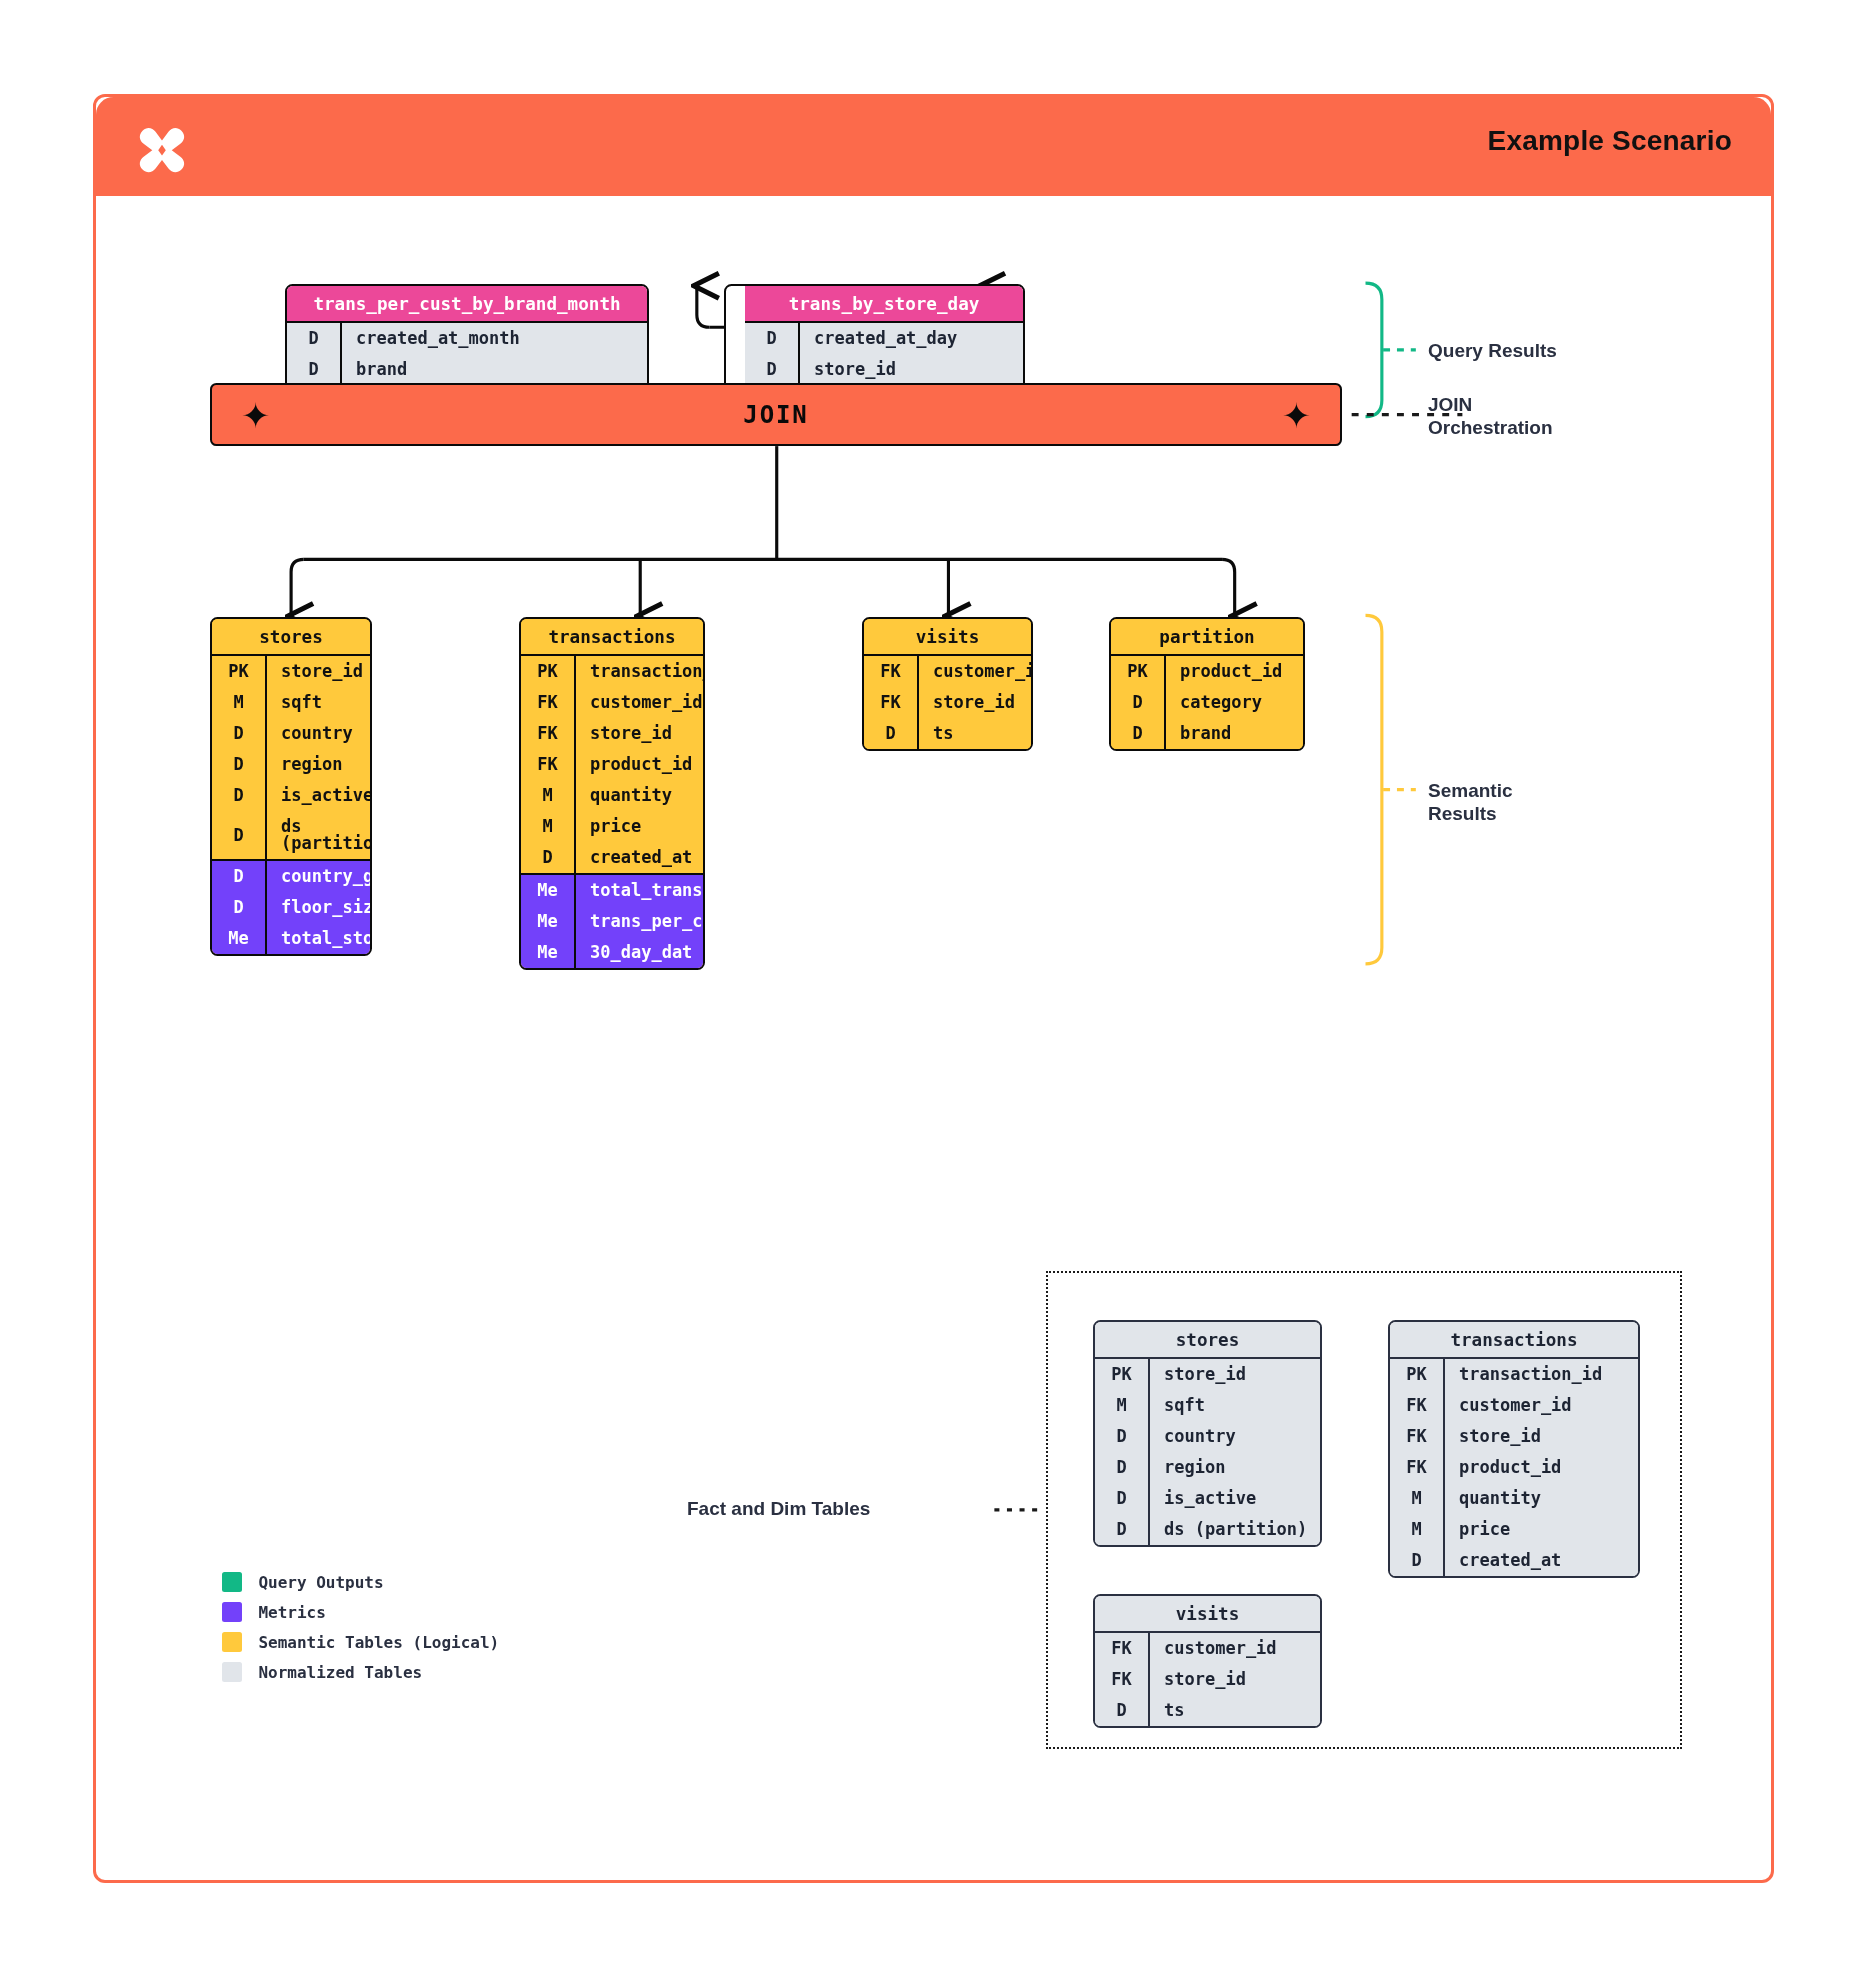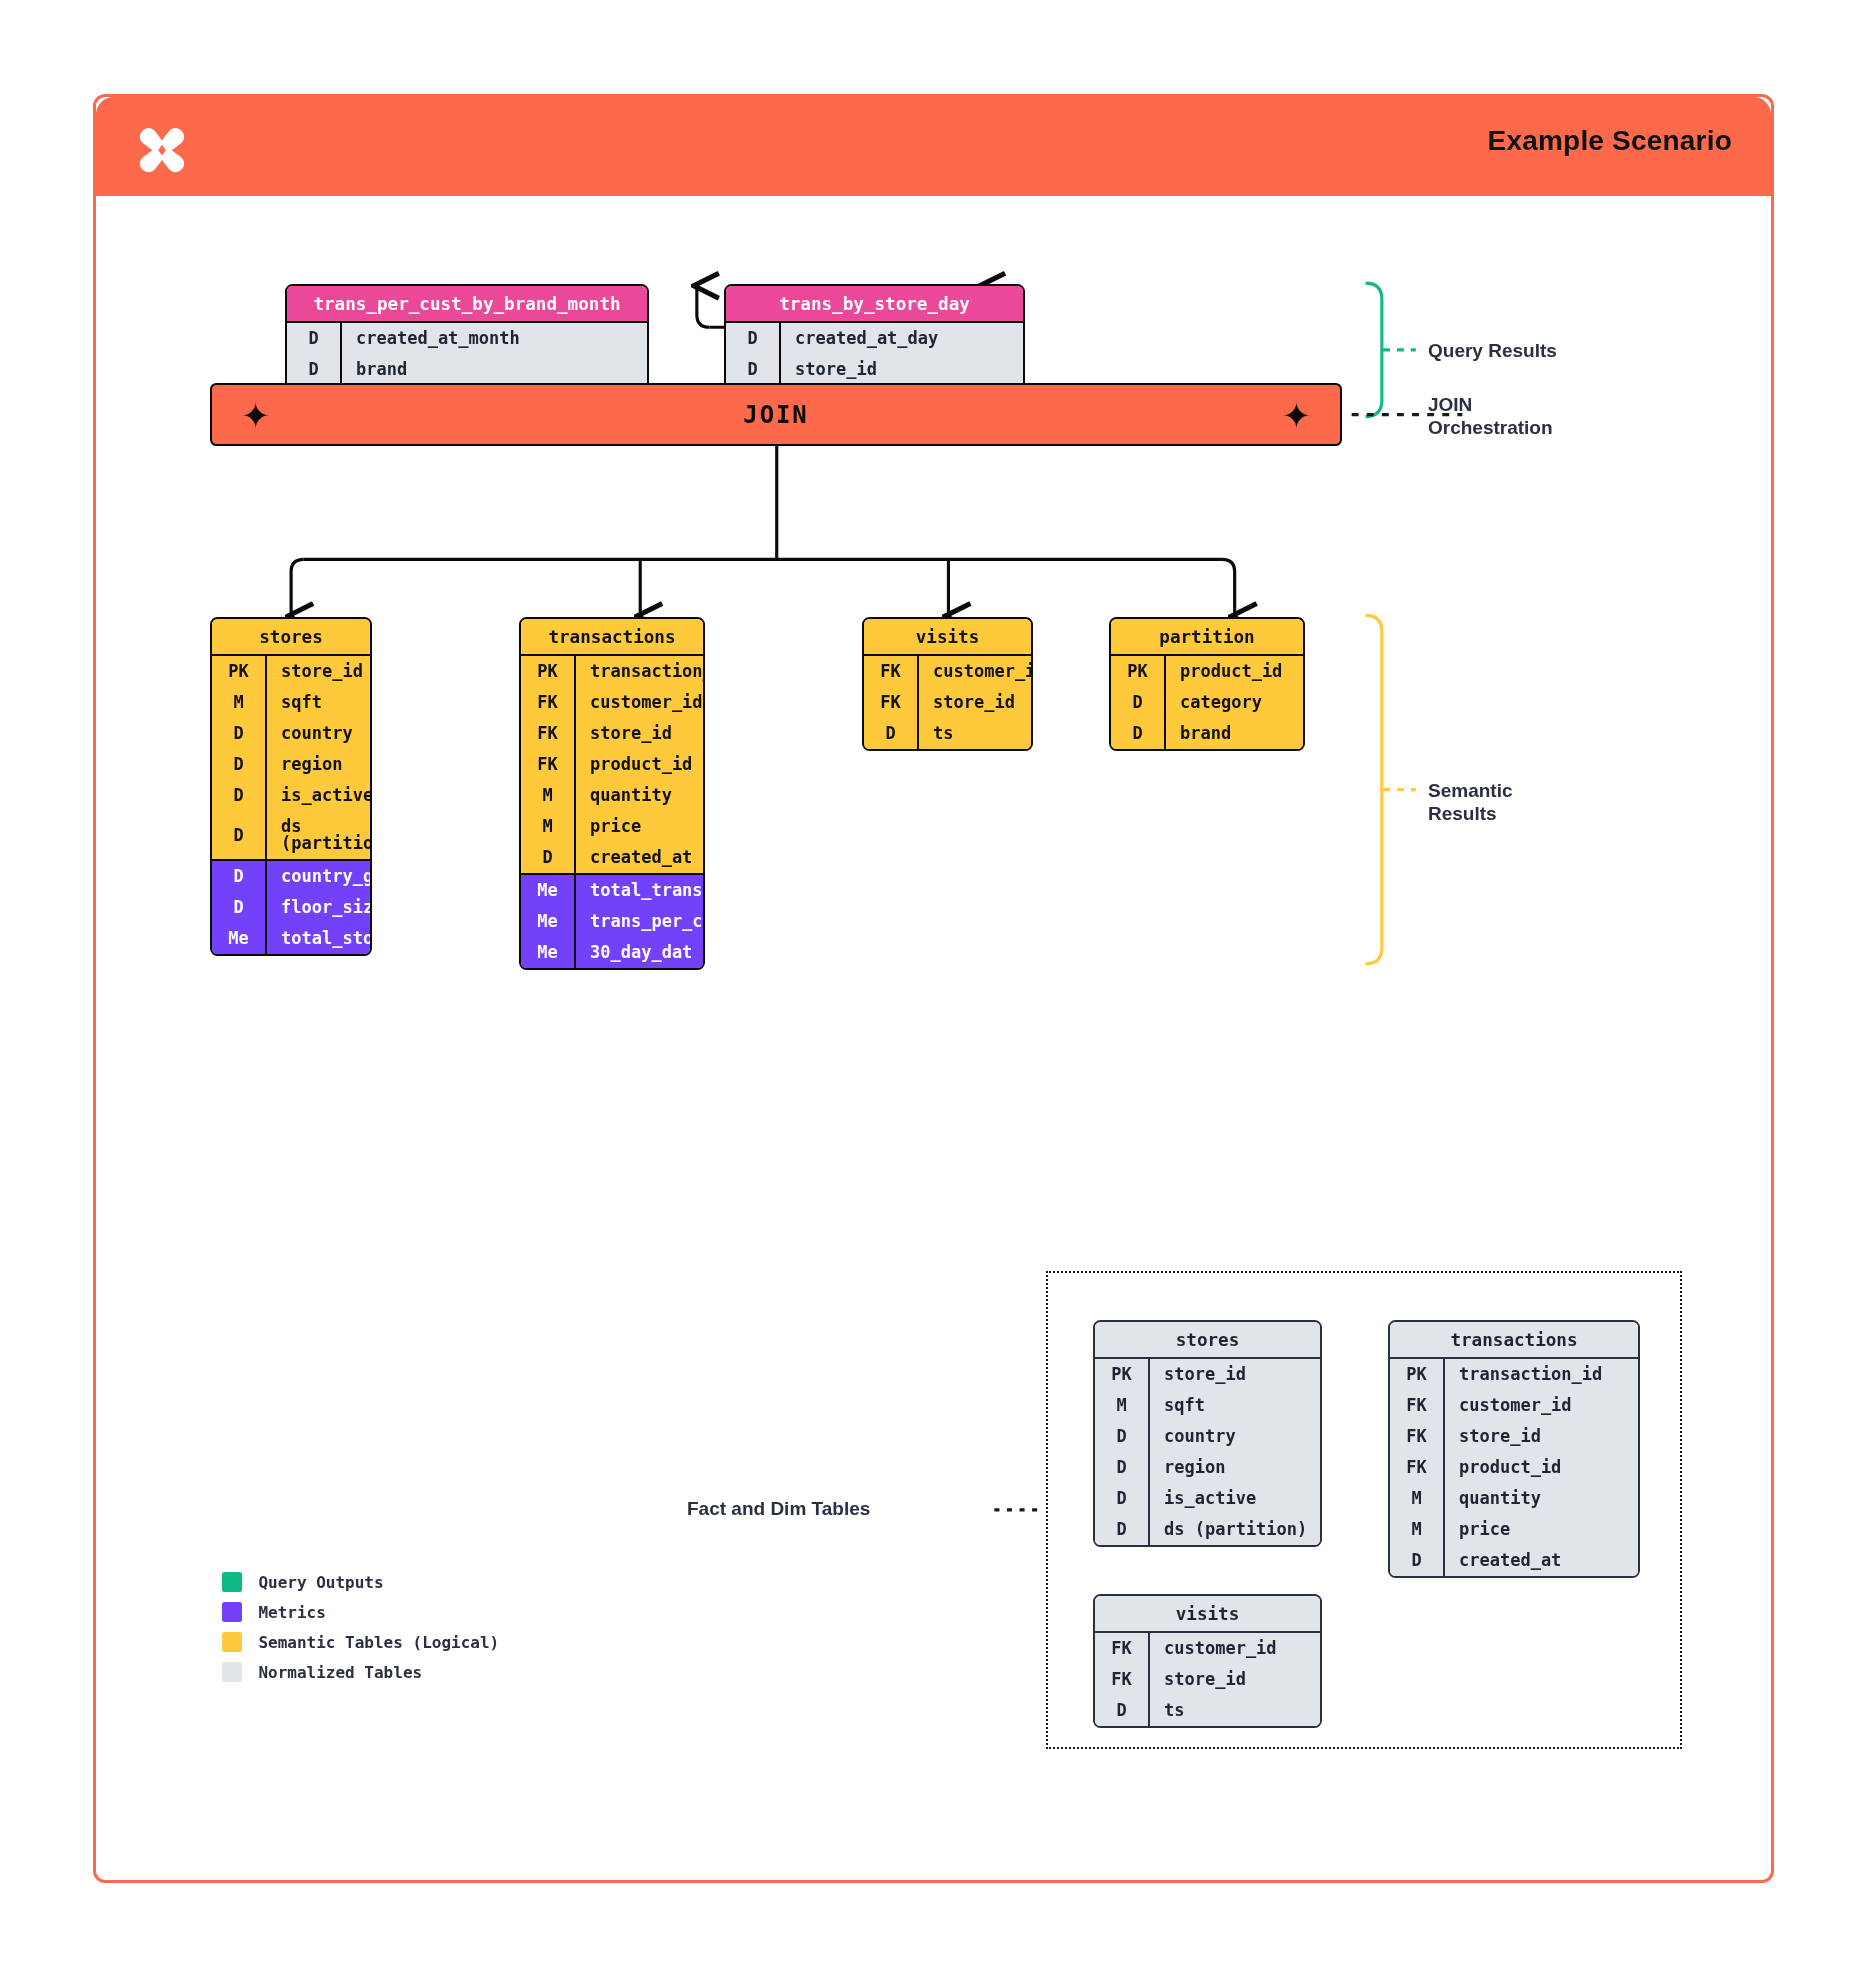--- a/index.html
+++ b/index.html
@@ -137,21 +137,21 @@
       </div>
       <div class="grp f-purple">
         <div class="row">
           <span class="k">Me</span>
           <span class="v">trans_per_cust</span>
         </div>
       </div>
     </div>
   </div>
 
-  <div class="tbl f-green" style="left:628px;top:187px;width:301px;">
+  <div class="tbl f-green" style="left:628px;top:187px;width:301px;padding-left:19px;">
     <div class="ttl">trans_by_store_day</div>
     <div class="rows">
       <div class="grp f-grey">
         <div class="row">
           <span class="k">D</span>
           <span class="v">created_at_day</span>
         </div>
         <div class="row">
           <span class="k">D</span>
           <span class="v">store_id</span>

